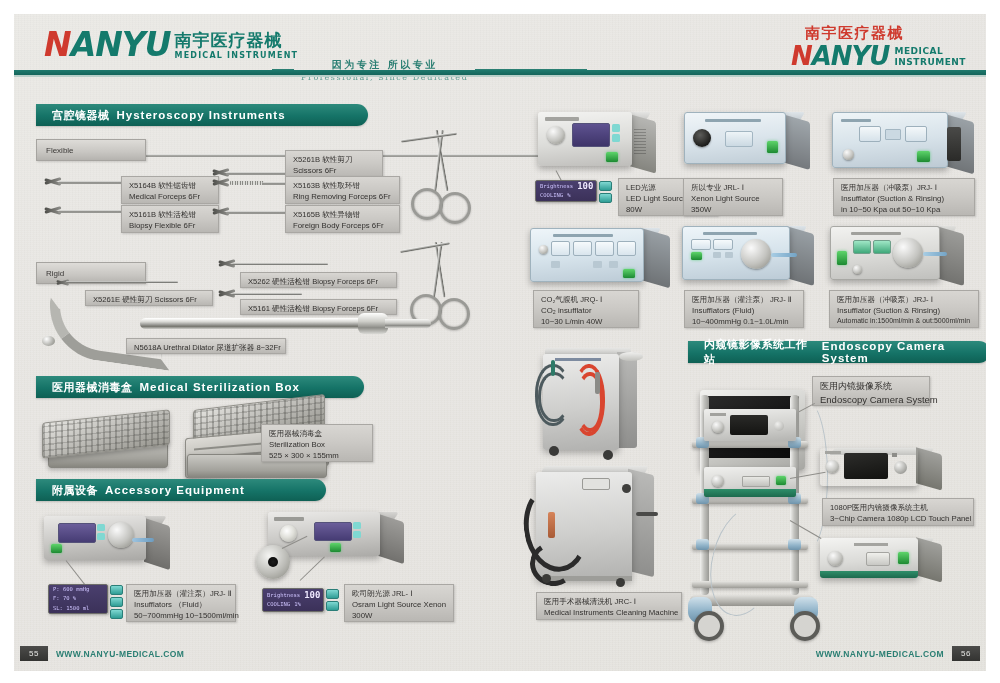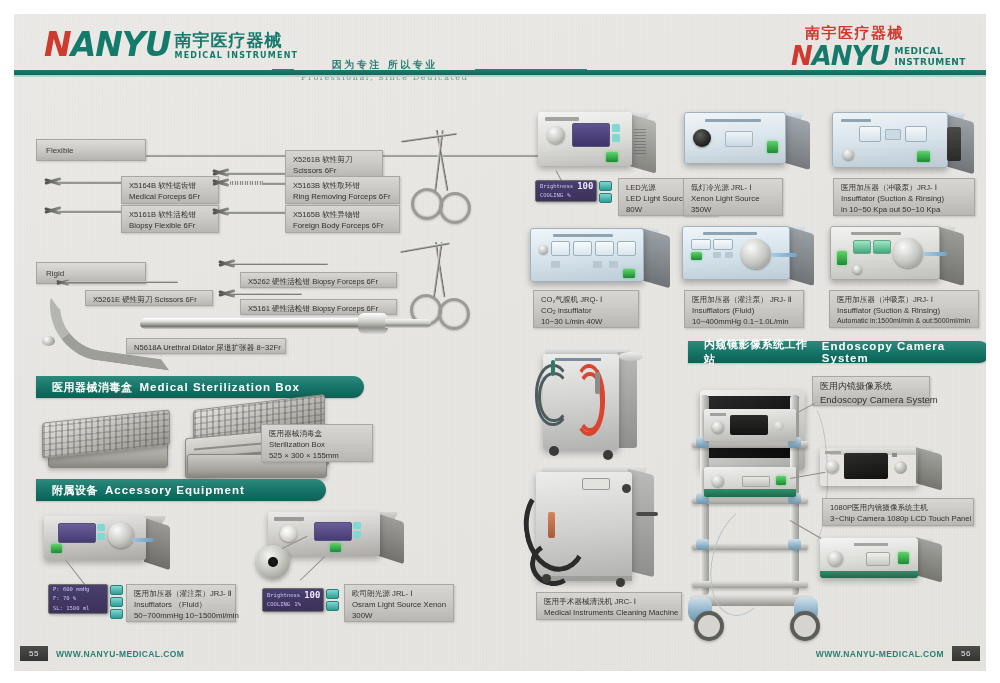--- a/index.html
+++ b/index.html
@@ -245,20 +245,24 @@
           <div>MEDICAL</div>
           <div>INSTRUMENT</div>
         </div>
       </div>
     </div>
 
     <div class="hdr-rule"></div>
     <div class="hdr-rule2"></div>
   </div>
 
+  <div class="sect" style="left:36px;top:104px;width:316px;">
+    <span class="cn">宫腔镜器械</span>
+    <span class="en">Hysteroscopy Instruments</span>
+  </div>
 
   <div class="scope">
     <div class="tip fill"></div>
     <div class="rod fill"></div>
     <div class="eye fill"></div>
   </div>
 
   <div class="tagbox" style="left:36px;top:139px;width:110px;height:22px;">
     <span>Flexible</span>
   </div>
@@ -511,21 +515,21 @@
     <div class="topf fill" style="left:14px;top:0;width:104px;height:10px;background:linear-gradient(180deg,#dfe5e9,#bfc7cd);transform:skewX(-32deg);"></div>
     <div class="side fill" style="left:98px;top:6px;width:28px;height:48px;background:linear-gradient(180deg,#9fa6ab,#75797d);transform:skewY(16deg);"></div>
     <div class="front" style="width:100px;height:50px;background:linear-gradient(175deg,#f0f5f8,#dbe5ec 50%,#c0cdd6);border:1px solid #9fb2bd;">
       <div class="fill" style="left:20px;top:6px;width:56px;height:3px;background:#8ea4b0;border-radius:1px;"></div>
       <div class="knob" style="left:8px;top:16px;width:18px;height:18px;background:radial-gradient(circle at 40% 34%,#5d5d5a,#1d1d1b 70%);"></div>
       <div class="fill" style="left:40px;top:18px;width:26px;height:14px;background:linear-gradient(180deg,#eef4f7,#cbd9e2);border:1px solid #a3b6c2;border-radius:2px;"></div>
       <div class="greenled" style="left:82px;top:28px;width:11px;height:12px;"></div>
     </div>
   </div>
   <div class="cap" style="left:683px;top:178px;width:100px;height:38px;">
-    <span class="l">氙灯冷光源 JRL- Ⅰ</span>
+    <span class="l">所以专业 JRL- Ⅰ</span>
     <span class="l en">Xenon Light Source</span>
     <span class="l en">350W</span>
   </div>
 
   <div class="dev" style="left:832px;top:112px;width:150px;height:72px;">
     <div class="topf fill" style="left:16px;top:0;width:116px;height:10px;background:linear-gradient(180deg,#dfe5e9,#bec6cc);transform:skewX(-32deg);"></div>
     <div class="side fill" style="left:112px;top:6px;width:30px;height:52px;background:linear-gradient(180deg,#9aa1a6,#717578);transform:skewY(16deg);"></div>
     <div class="front" style="width:114px;height:54px;background:linear-gradient(175deg,#eef4f7,#d8e3ea 50%,#bdcad4);border:1px solid #9fb2bd;">
       <div class="fill" style="left:8px;top:6px;width:30px;height:3px;background:#8ea4b0;border-radius:1px;"></div>
       <div class="screen" style="left:26px;top:13px;width:20px;height:14px;background:linear-gradient(180deg,#f4f8fa,#d6e2ea);border:1px solid #9db0bc;"></div>

